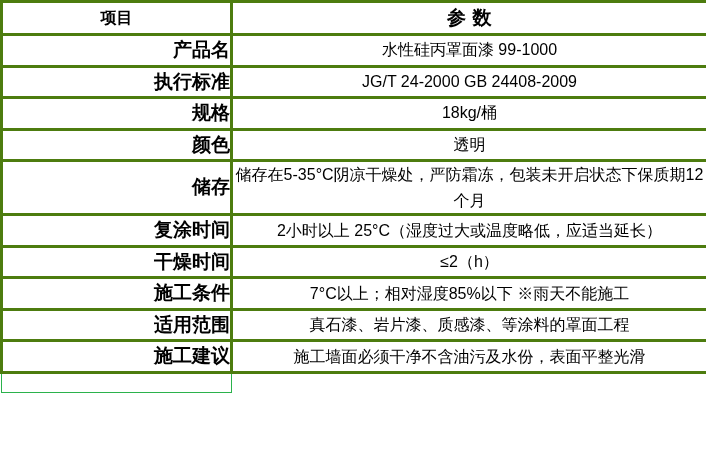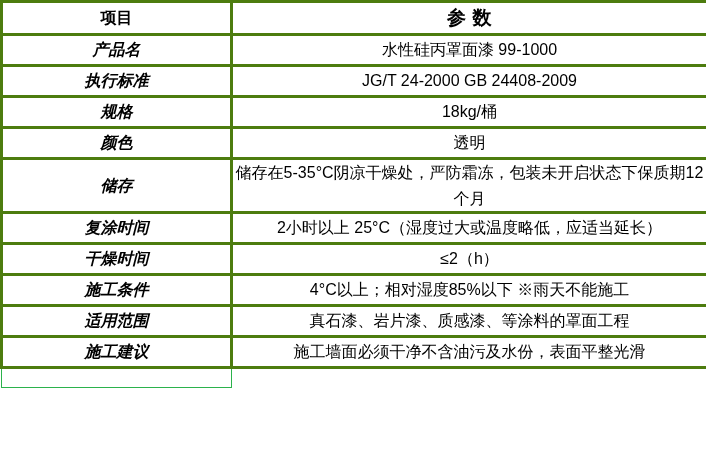--- a/index.html
+++ b/index.html
@@ -20,26 +20,25 @@
     table-layout: fixed;
   }
   .spec-table col.col-label { width: 230px; }
   .spec-table col.col-value { width: 476px; }
   .spec-table td {
     border: 3px solid #4d7c0f;
     padding: 0;
     vertical-align: middle;
   }
   .cell-label {
-    text-align: center;
+    text-align: right;
     font-weight: bold;
-    font-size: 16px;
+    font-size: 19px;
     padding: 8px 4px;
     line-height: 1.5;
-    font-style: italic;
   }
   .cell-value {
     text-align: center;
     font-size: 16px;
     padding: 8px 6px;
     line-height: 1.6;
   }
   .header-label {
     font-size: 16px;
     font-weight: bold;
@@ -116,21 +115,21 @@
       <td class="cell-value">2小时以上  25°C（湿度过大或温度略低，应适当延长）</td>
     </tr>
 
     <tr class="row-h-std">
       <td class="cell-label">干燥时间</td>
       <td class="cell-value">≤2（h）</td>
     </tr>
 
     <tr class="row-h-std">
       <td class="cell-label">施工条件</td>
-      <td class="cell-value">4°C以上；相对湿度85%以下   ※雨天不能施工</td>
+      <td class="cell-value">7°C以上；相对湿度85%以下   ※雨天不能施工</td>
     </tr>
 
     <tr class="row-h-std">
       <td class="cell-label">适用范围</td>
       <td class="cell-value">真石漆、岩片漆、质感漆、等涂料的罩面工程</td>
     </tr>
 
     <tr class="row-h-std">
       <td class="cell-label">施工建议</td>
       <td class="cell-value">施工墙面必须干净不含油污及水份，表面平整光滑</td>

